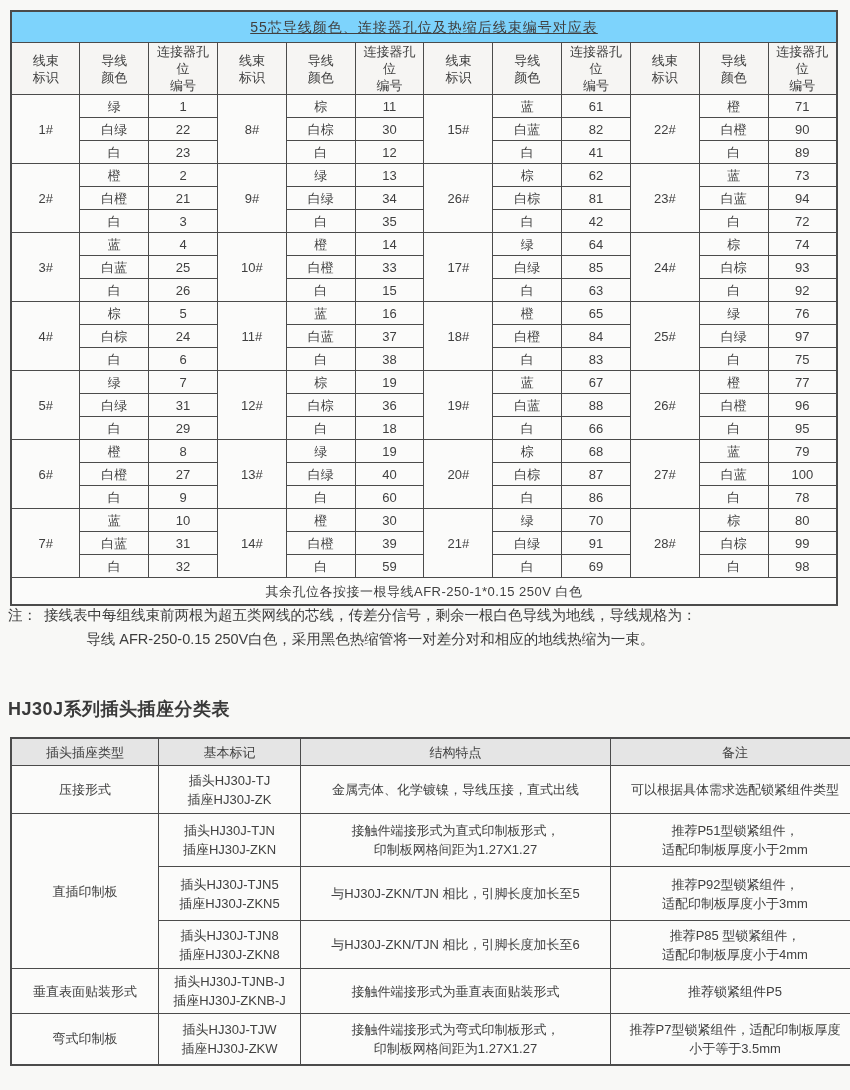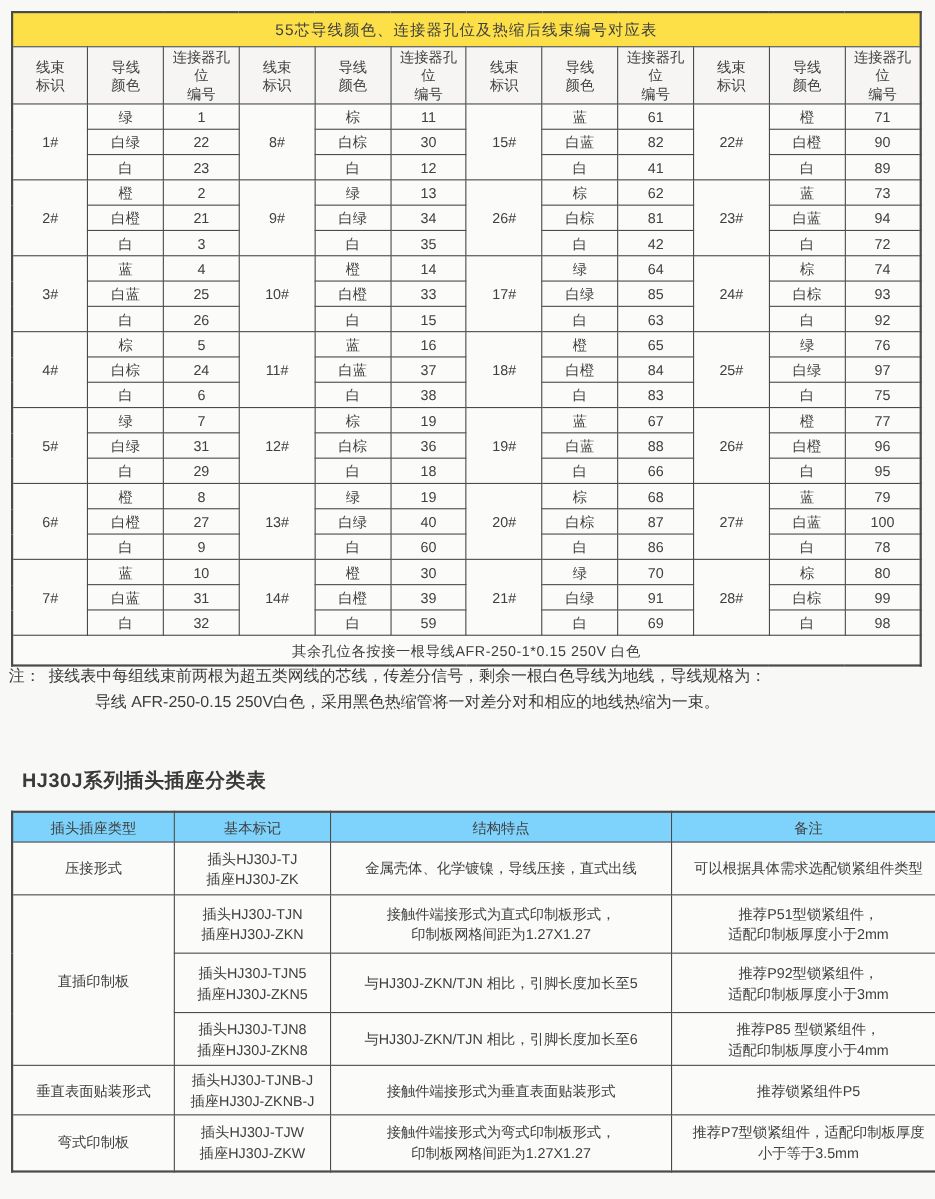--- a/index.html
+++ b/index.html
@@ -16,40 +16,40 @@
     border:1px solid #4b4b4b;
     text-align:center;vertical-align:middle;
     font-size:13px;line-height:17px;
     background:#fbfbfa;
     padding:0 2px;
     overflow:hidden;
   }
   
   #t1wrap{position:absolute;left:10px;top:10px;}
   #t1{width:828px;border:2px solid #4b4b4b;}
-  #t1 .title-row td{height:30px;background:#fde047;font-size:14px;letter-spacing:1px;}
+  #t1 .title-row td{height:30px;background:#7dd3fc;font-size:14px;letter-spacing:1px;text-decoration:underline;}
   #t1 .head-row td{height:46px;white-space:pre-line;background:#f6f5f3;}
   #t1 .data-row td{height:22px;}
   #t1 .foot-row td{height:26px;letter-spacing:.5px;}
   
   #note{
     position:absolute;left:8px;top:603px;width:832px;
     font-size:14.5px;line-height:24px;color:#3c3c3c;
   }
   #note .n-body{display:inline-block;vertical-align:top;text-align:center;}
   #note .n-prefix{display:inline-block;vertical-align:top;width:36px;}
   
   #t2title{
     position:absolute;left:8px;top:697px;
-    font-size:18px;font-weight:bold;color:#3a3a3a;letter-spacing:.5px;margin-left:12px;
+    font-size:18px;font-weight:bold;color:#3a3a3a;letter-spacing:.5px;
   }
   
   #t2wrap{position:absolute;left:10px;top:737px;}
   #t2{width:828px;border:2px solid #4b4b4b;}
-  #t2 .head-row td{height:26px;background:#7dd3fc;}
+  #t2 .head-row td{height:26px;background:#e5e5e5;}
   #t2 td div{line-height:19px;}
 </style>
 </head>
 <body>
 
 <div id="t1wrap">
   <table id="t1">
     <tbody>
         <tr class="title-row">
           <td colspan="12">55芯导线颜色、连接器孔位及热缩后线束编号对应表</td>

